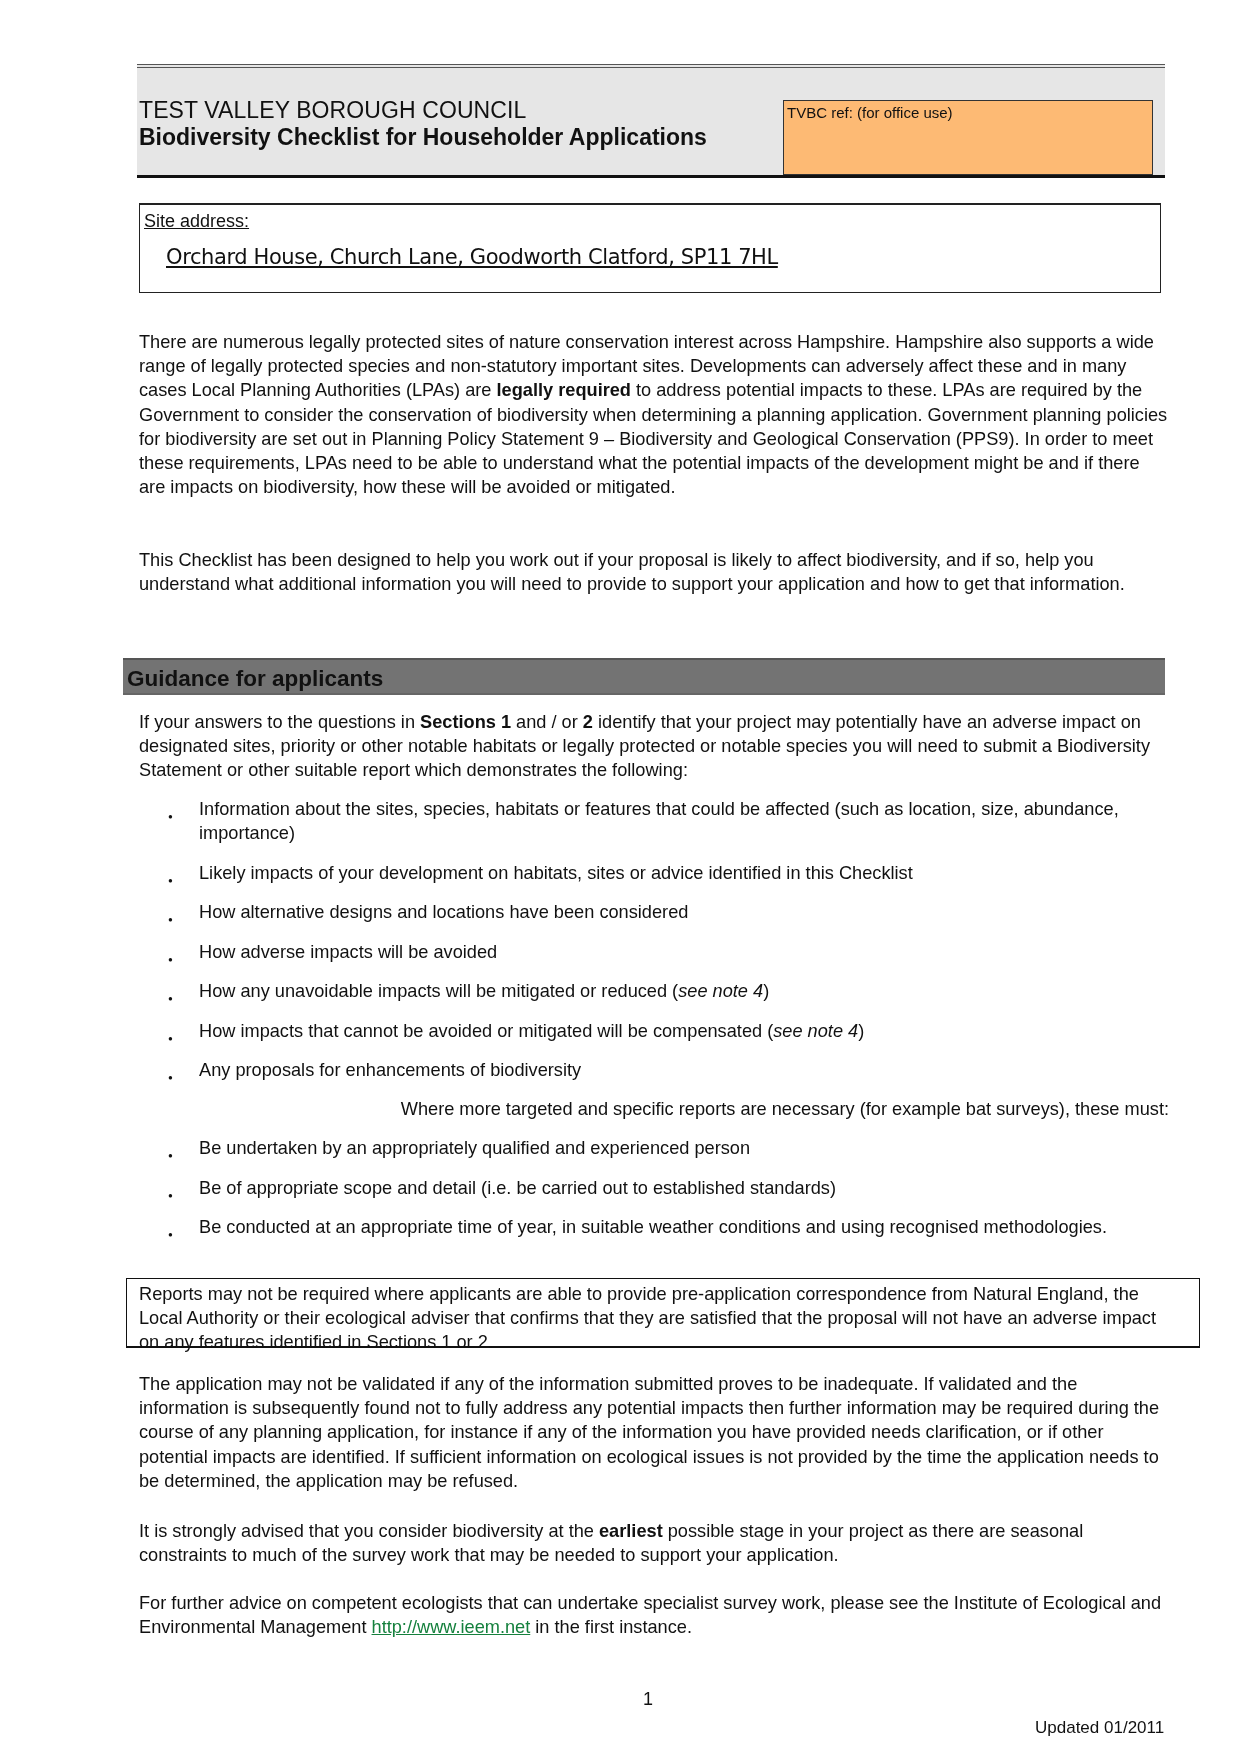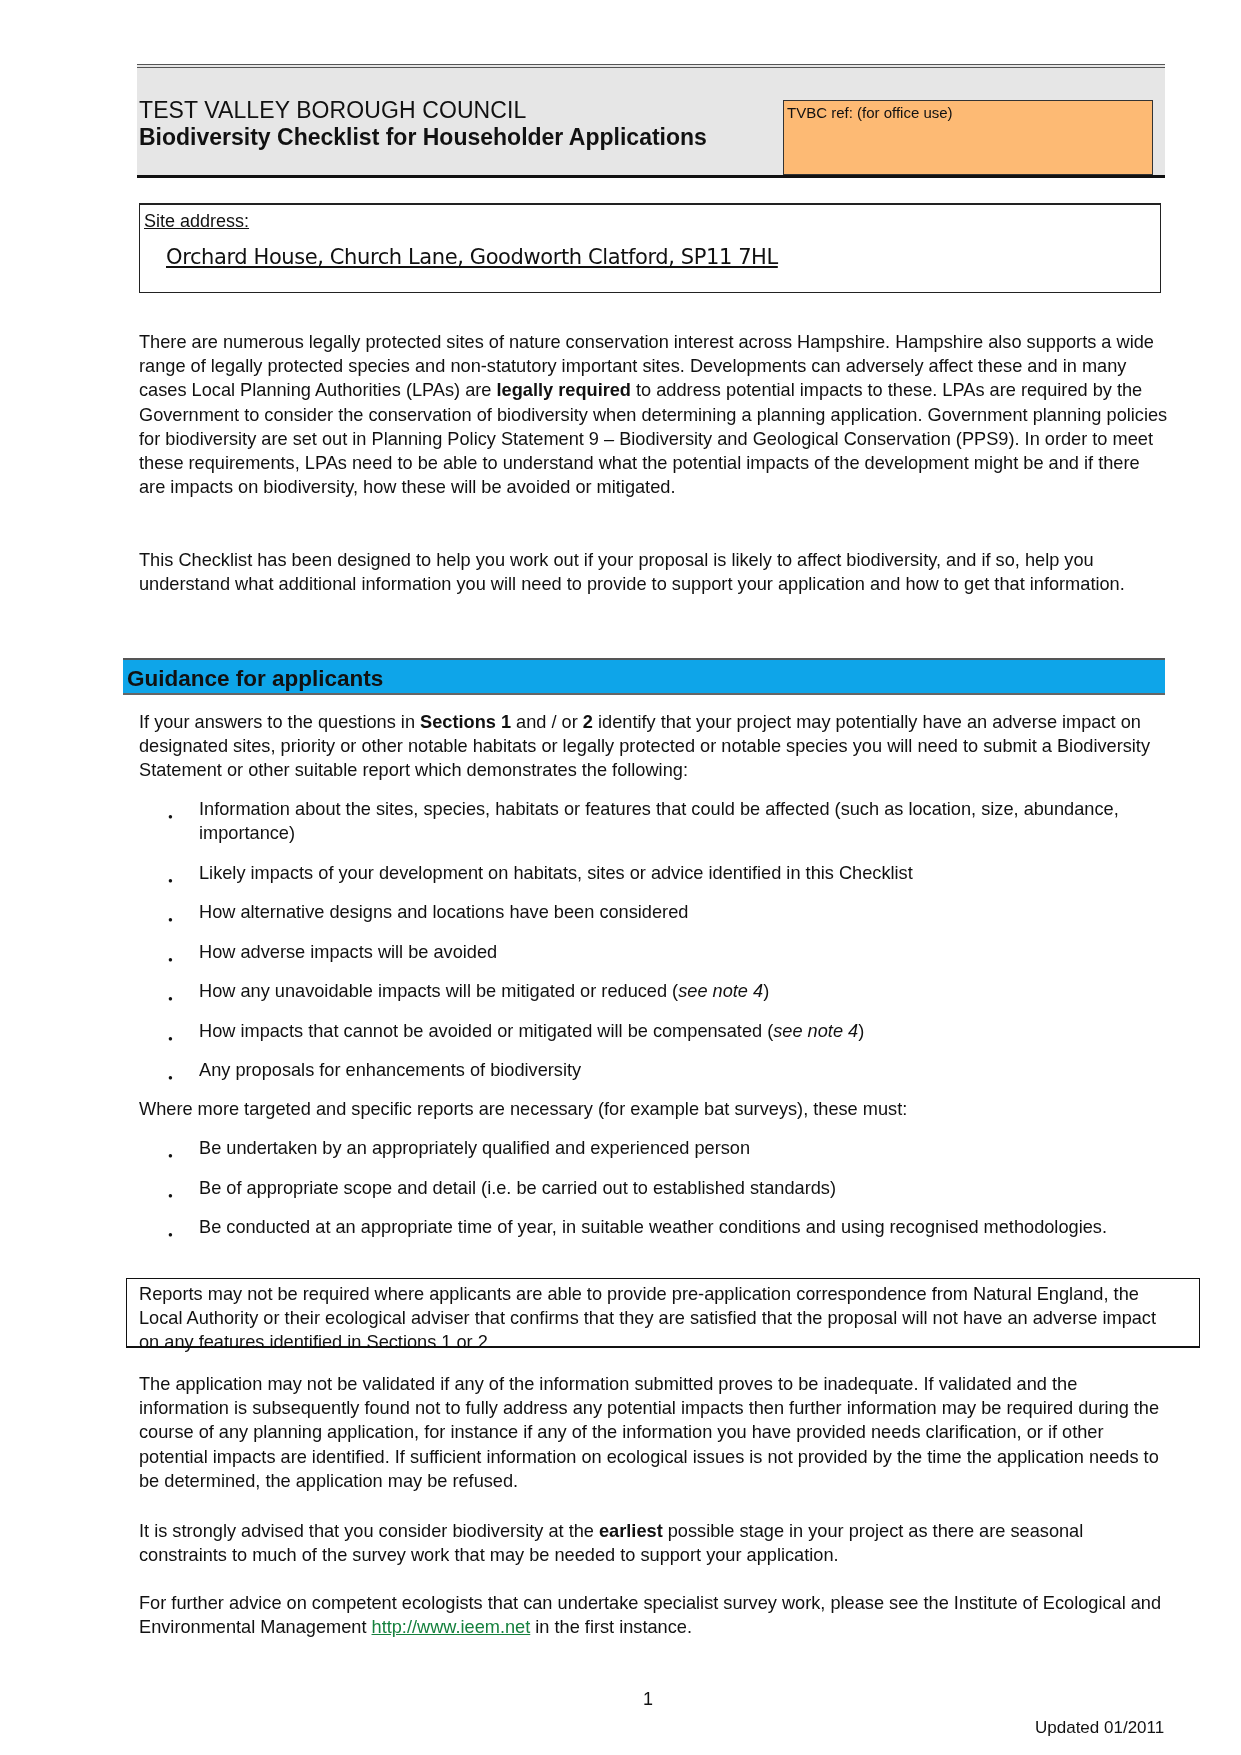--- a/index.html
+++ b/index.html
@@ -13,21 +13,21 @@
   .ref-box { left:783px; top:84px; width:370px; height:75px; border:1.5px solid #333;
              box-sizing:border-box; background:#fdba74;margin-top:16px; }
   .ref-label { left:3px; top:3px; font-size:15px; }
   .site-box { left:139px; top:203px; width:1022px; height:90px; border:1.5px solid #222;
               border-top-width:2px; box-sizing:border-box; }
   .site-label { left:4px; top:6px; font-size:18px; text-decoration:underline; }
   .site-value { left:26px; top:40px; font-size:21px; font-family:"DejaVu Sans", sans-serif;
                 letter-spacing:-0.4px;text-decoration:underline; }
   .para { left:139px; width:1030px; font-size:18.2px; line-height:24.2px; }
   .para b { font-weight:bold; }
-  .guidance-band { left:123px; top:658px; width:1042px; height:37px; background:#0ea5e9;
+  .guidance-band { left:123px; top:658px; width:1042px; height:37px; background:#737373;
                    border-top:2.5px solid #555; border-bottom:2px solid #666; box-sizing:border-box; }
   .guidance-title { left:4px; top:6px; font-size:22.5px; font-weight:bold; }
   ul.bullets { position:absolute; left:139px; width:1030px; margin:0; padding:0; list-style:none;
                font-size:18.2px; line-height:24.2px; }
   ul.bullets li { position:relative; padding-left:60px; }
   ul.bullets li .dot { position:absolute; left:29px; top:0; font-size:14px; }
   .notice-box { left:126px; top:1278px; width:1074px; height:70px; border:1.5px solid #111;
                 border-bottom-width:2.5px; box-sizing:border-box; }
   .notice-text { left:12px; top:3px; width:1030px; font-size:18.2px; line-height:24.2px; }
   a.link { color:#15803d; text-decoration:underline; }
@@ -62,21 +62,21 @@
 <ul class="bullets" id="bullets1" style="top:797px;">
     <li style="margin-bottom: 15.3px;"><span class="dot" style="font-size: 8px; top: 8px;">●</span><span>Information about the sites, species, habitats or features that could be affected (such as location, size, abundance, importance)</span></li>
     <li style="margin-bottom: 15.3px;"><span class="dot" style="font-size: 8px; top: 8px;">●</span><span>Likely impacts of your development on habitats, sites or advice identified in this Checklist</span></li>
     <li style="margin-bottom: 15.3px;"><span class="dot" style="font-size: 8px; top: 8px;">●</span><span>How alternative designs and locations have been considered</span></li>
     <li style="margin-bottom: 15.3px;"><span class="dot" style="font-size: 8px; top: 8px;">●</span><span>How adverse impacts will be avoided</span></li>
     <li style="margin-bottom: 15.3px;"><span class="dot" style="font-size: 8px; top: 8px;">●</span><span>How any unavoidable impacts will be mitigated or reduced (</span><i>see note 4</i><span>)</span></li>
     <li style="margin-bottom: 15.3px;"><span class="dot" style="font-size: 8px; top: 8px;">●</span><span>How impacts that cannot be avoided or mitigated will be compensated (</span><i>see note 4</i><span>)</span></li>
     <li style="margin-bottom: 15.3px;"><span class="dot" style="font-size: 8px; top: 8px;">●</span><span>Any proposals for enhancements of biodiversity</span></li>
   </ul>
 
-<div class="abs para" style="top:1097px;">Where more targeted and specific reports are necessary (for example bat surveys), these must:</div>
+<div class="abs para" style="top:1097px;text-align:right;">Where more targeted and specific reports are necessary (for example bat surveys), these must:</div>
 
 <ul class="bullets" id="bullets2" style="top:1136px;">
     <li style="margin-bottom: 15.3px;"><span class="dot" style="font-size: 8px; top: 8px;">●</span><span>Be undertaken by an appropriately qualified and experienced person</span></li>
     <li style="margin-bottom: 15.3px;"><span class="dot" style="font-size: 8px; top: 8px;">●</span><span>Be of appropriate scope and detail (i.e. be carried out to established standards)</span></li>
     <li style="margin-bottom: 15.3px;"><span class="dot" style="font-size: 8px; top: 8px;">●</span><span>Be conducted at an appropriate time of year, in suitable weather conditions and using recognised methodologies.</span></li>
   </ul>
 
 <div class="abs notice-box">
   <div class="abs notice-text">Reports may not be required where applicants are able to provide pre-application correspondence from Natural England, the Local Authority or their ecological adviser that confirms that they are satisfied that the proposal will not have an adverse impact on any features identified in Sections 1 or 2.</div>
 </div>

